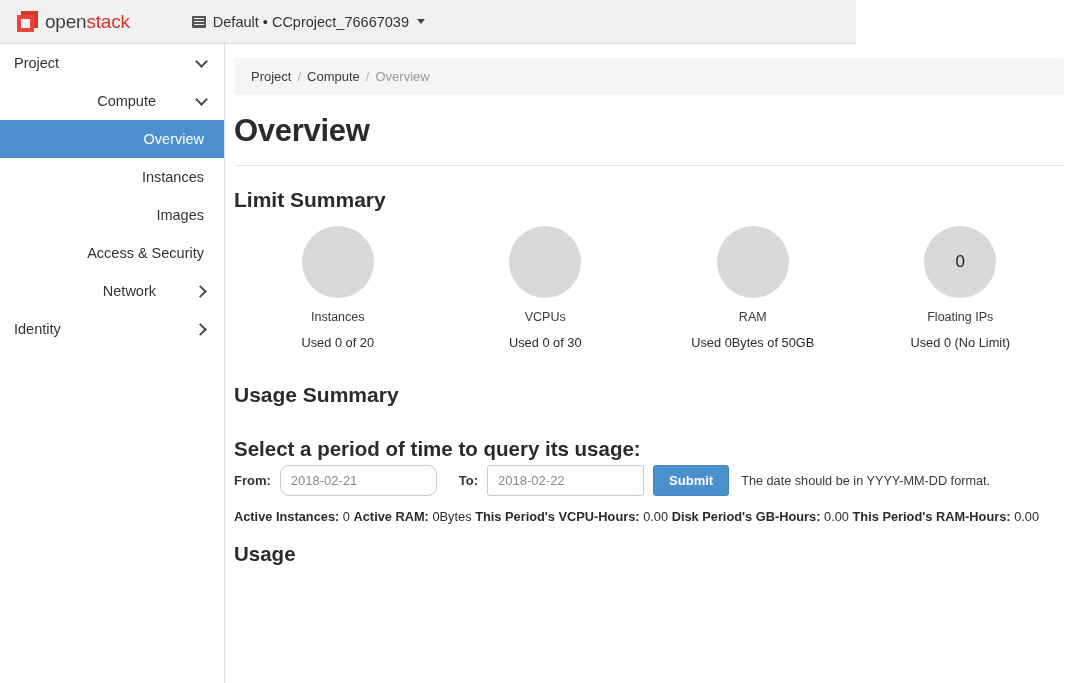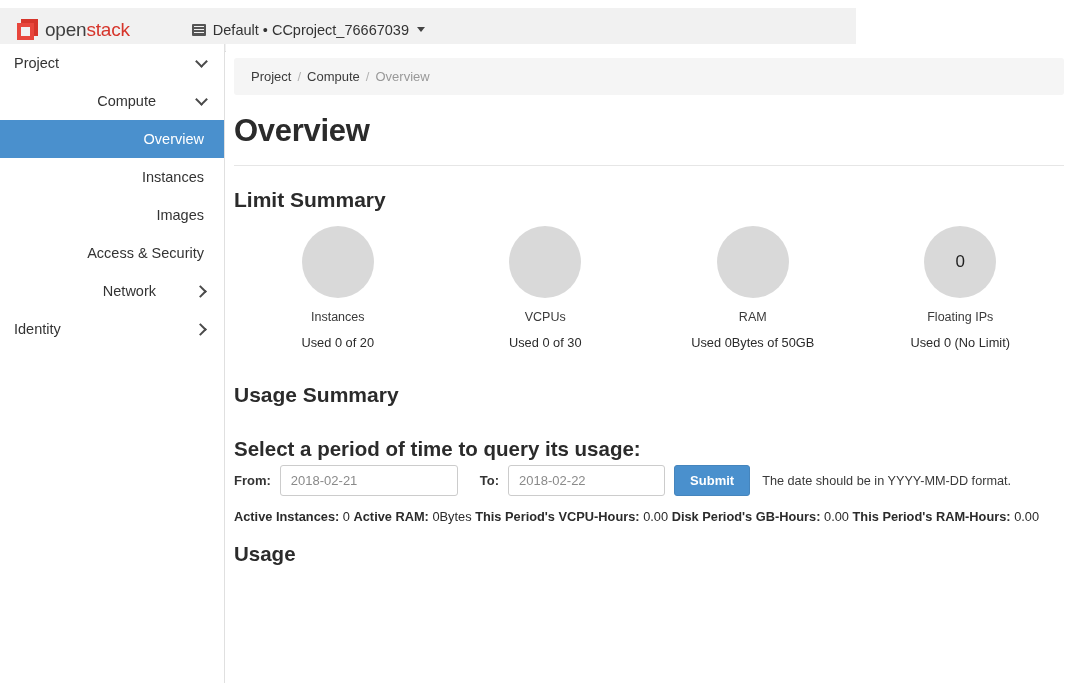--- a/index.html
+++ b/index.html
@@ -8,21 +8,21 @@
     width: 1073px; height: 683px;
     overflow: hidden;
     background: #ffffff;
     font-family: "Liberation Sans", sans-serif;
     color: #333333;
     -webkit-font-smoothing: antialiased;
   }
 
   
   #topbar {
-    position: absolute; top: 8px; left: 0;
+    position: absolute; top: 0; left: 0;
     width: 856px; height: 44px;
     background: #f1f1f1;
     border-bottom: 1px solid #dcdcdc;
     display: flex; align-items: center;
   }
   #logo-wrap { display: flex; align-items: center; margin-left: 17px; }
   .logo-mark {
     width: 21px; height: 21px; position: relative; margin-right: 7px;
   }
   .logo-mark .cube-back {
@@ -152,21 +152,21 @@
   #form-row {
     margin: 4px 0 0 8px; display: flex; align-items: center;
   }
   .fld-label { font-size: 13px; font-weight: bold; color: #333; }
   .date-input {
     height: 31px; border: 1px solid #ccc; border-radius: 3px;
     background: #fff; font-size: 13px; color: #8a8a8a;
     padding: 0 10px; outline: none;
     font-family: "Liberation Sans", sans-serif;
   }
-  #from-input { width: 178px; margin-left: 9px; }
+  #from-input { width: 157px; margin-left: 9px; border-radius: 9px; }
   #to-input { width: 157px; margin-left: 9px; }
   .to-label { margin-left: 22px; }
   #submit-btn {
     margin-left: 9px; height: 31px; padding: 0 15px;
     background: #4a90cd; border: 1px solid #4585bd; border-radius: 3px;
     color: #ffffff; font-size: 13px; font-weight: bold;
     cursor: pointer; font-family: "Liberation Sans", sans-serif;
   }
   #date-hint {
     margin-left: 12px; font-size: 12.7px; color: #3a3a3a;

